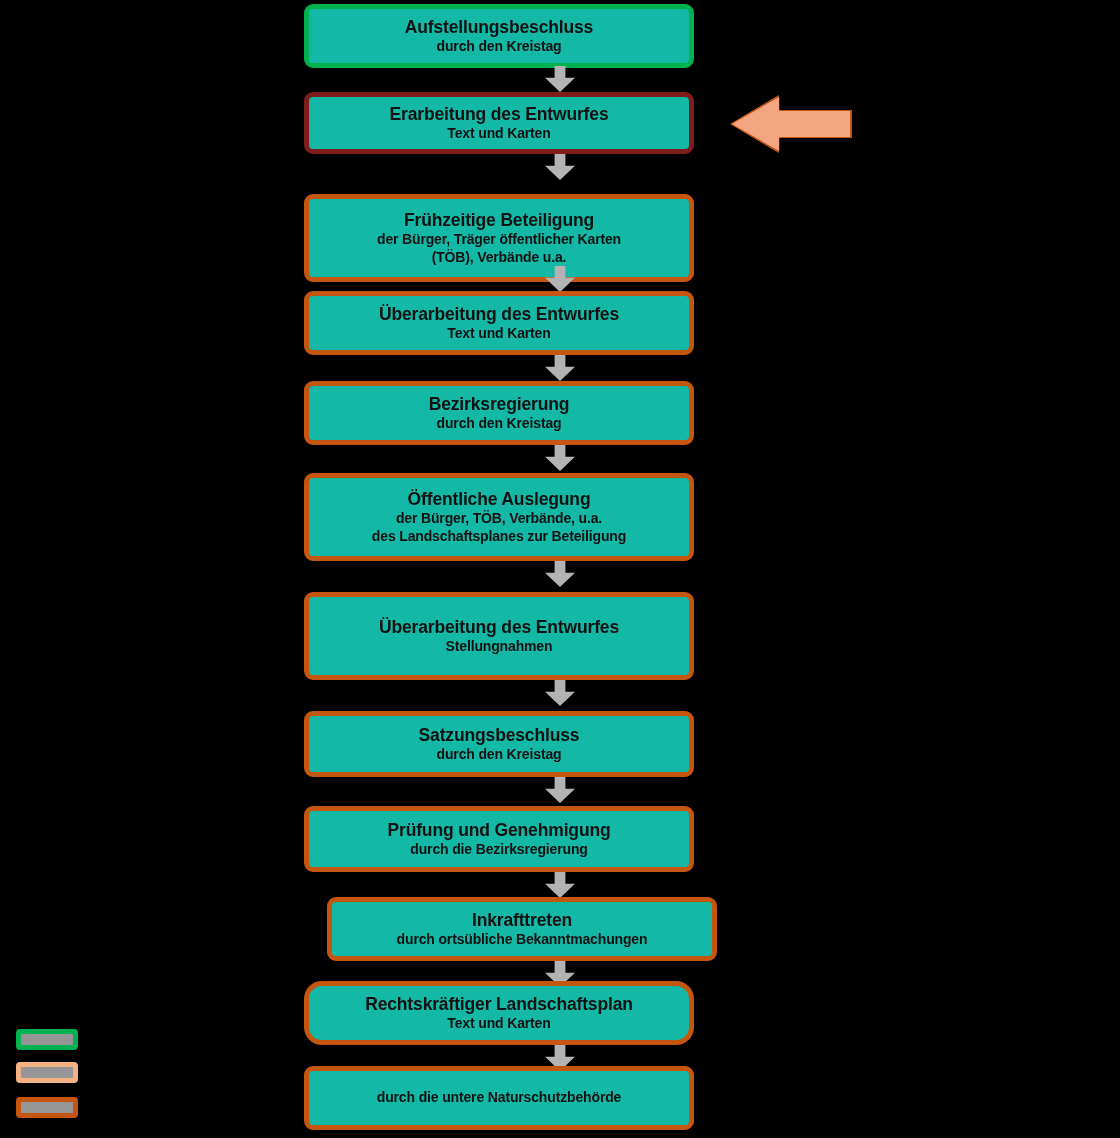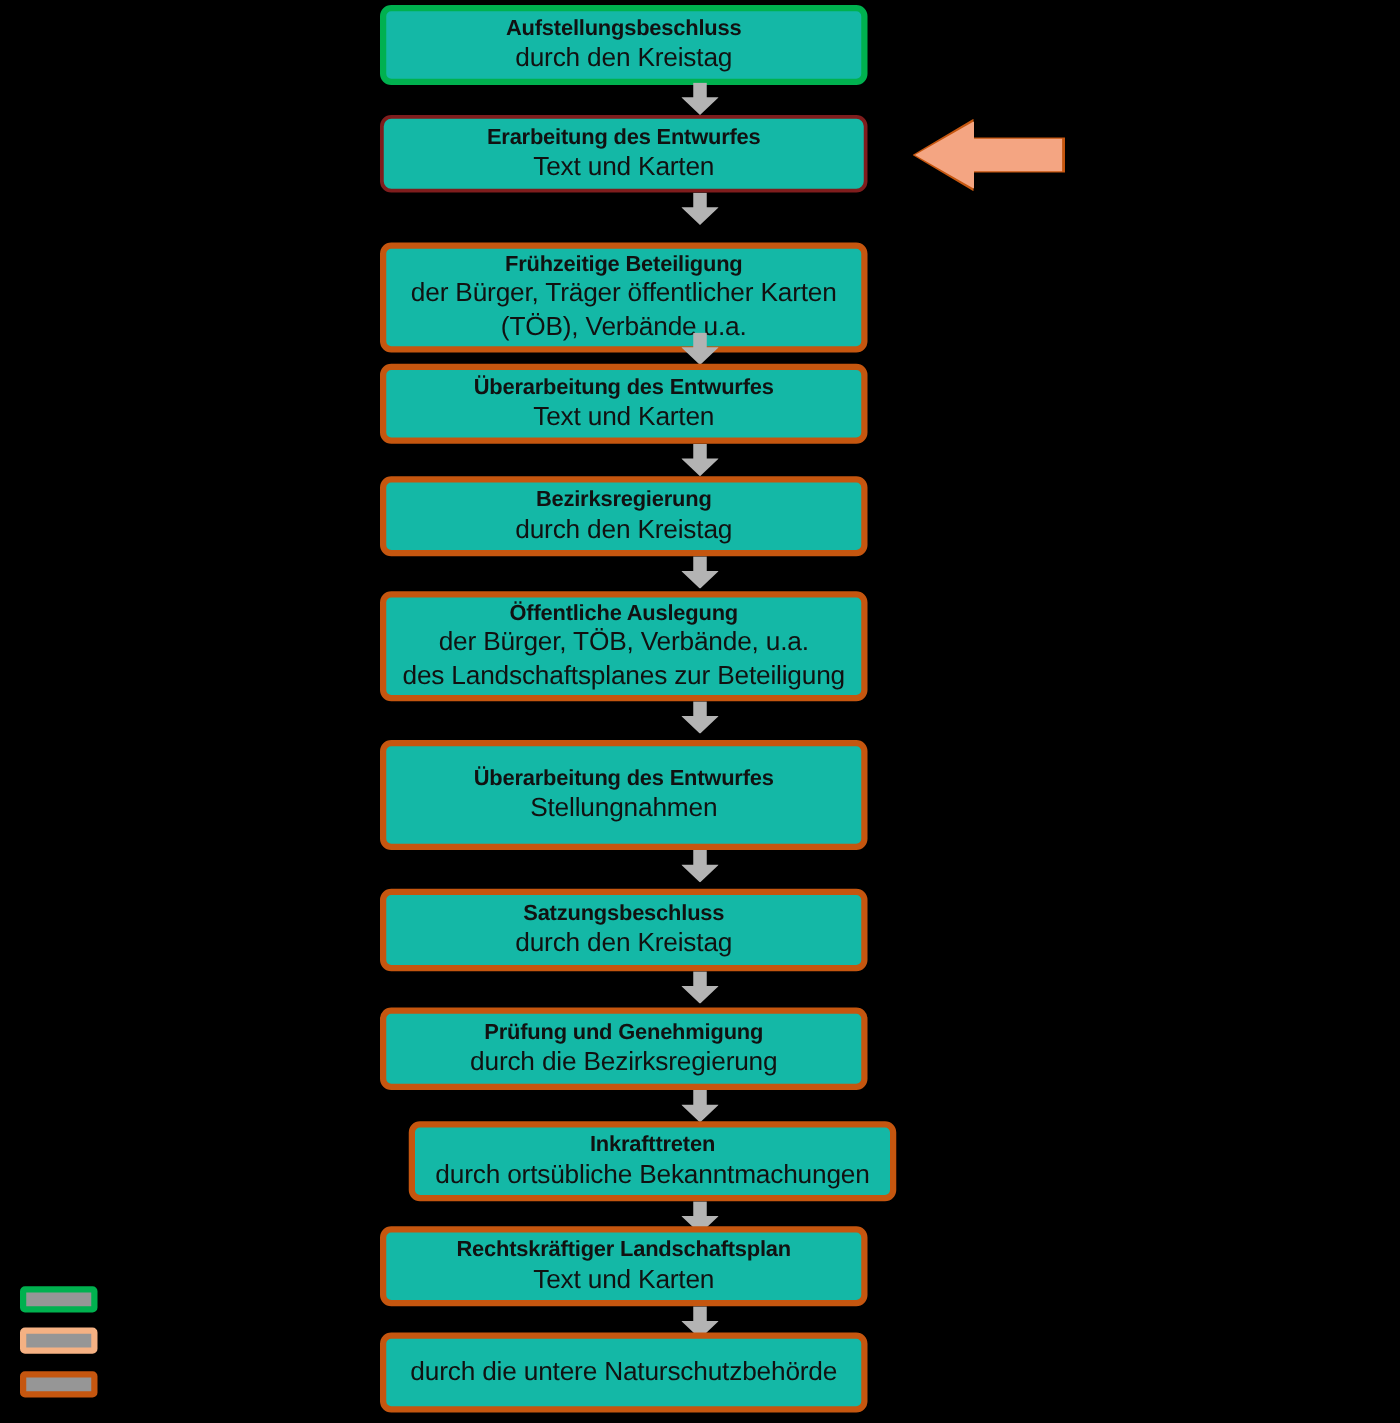--- a/index.html
+++ b/index.html
@@ -28,28 +28,28 @@
     padding:0 6px;
   }
   .flow .t1{
     font-weight:bold;
     font-size:17.5px;
     line-height:1.28;
     letter-spacing:-0.15px;
     white-space:nowrap;
   }
   .flow .t2{
-    font-weight:normal;
-    font-size:21px;
+    font-weight:bold;
+    font-size:14px;
     line-height:1.28;
     letter-spacing:-0.15px;
   }
 
   .bd-green{border:5px solid #00B14F;}
-  .bd-peach{border:3px solid #7f1d1d;}
+  .bd-peach{border:5px solid #7f1d1d;}
   .bd-orange{border:5px solid #C5560F;}
 
   
   .conn{
     position:absolute;
     left:50%;
     width:30px;height:26px;
     margin-left:-15px;
     background:#B3B3B3;
     clip-path:polygon(32% 0%,68% 0%,68% 45%,100% 45%,50% 100%,0% 45%,32% 45%);
@@ -145,21 +145,21 @@
     <div class="t2">durch die Bezirksregierung</div>
   </div>
   <div class="conn" style="top:872px;"></div>
 
   <div class="flow bd-orange" style="top:897px;height:64px;margin-left:23px;">
     <div class="t1">Inkrafttreten</div>
     <div class="t2">durch ortsübliche Bekanntmachungen</div>
   </div>
   <div class="conn" style="top:961px;"></div>
 
-  <div class="flow bd-orange" style="top:981px;height:64px;">
+  <div class="flow bd-orange" style="top:981px;height:64px;border-radius:18px;">
     <div class="t1">Rechtskräftiger Landschaftsplan</div>
     <div class="t2">Text und Karten</div>
   </div>
   <div class="conn" style="top:1045px;"></div>
 
   <div class="flow bd-orange" style="top:1066px;height:64px;">
     <div class="t2">durch die untere Naturschutzbehörde</div>
   </div>
 
   <div class="bigarrow-outline"></div>

